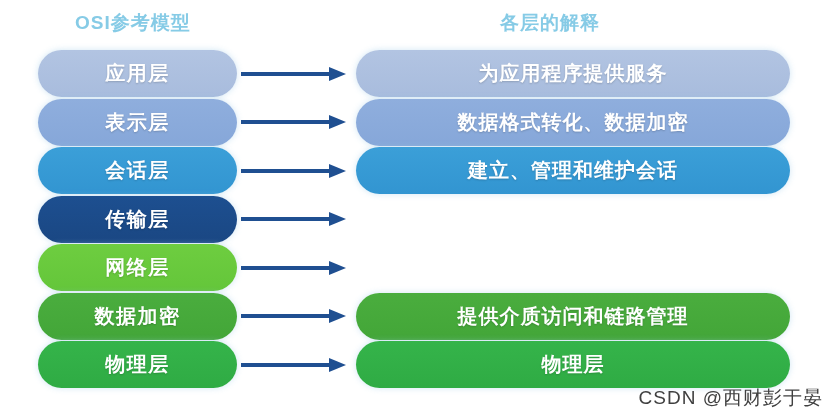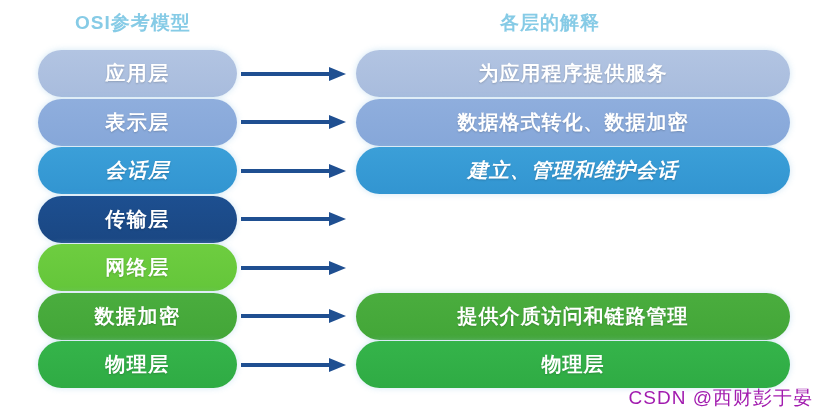--- a/index.html
+++ b/index.html
@@ -65,23 +65,23 @@
     left:241px;
     top:50%;
     transform:translateY(-50%);
     width:105px;
     height:14px;
   }
 
   
   #watermark {
     position:absolute;
-    right:12px; bottom:6px;
+    right:2px; bottom:6px;
     font-size:19px;
-    color:#a21caf;
+    color:#404040;
     letter-spacing:1px;
     white-space:nowrap;
     font-weight:400;
   }
 </style>
 </head>
 <body>
 
 <div id="canvas">
 
@@ -107,21 +107,21 @@
           <span class="bar-label">表示层</span>
         </div>
         <div class="arrow"><svg width="105" height="14" viewBox="0 0 105 14">
             <line x1="0" y1="7" x2="92" y2="7" stroke="#1f4f91" stroke-width="4"></line>
             <polygon points="88,0 105,7 88,14" fill="#1f4f91"></polygon>
           </svg></div>
         <div class="bar bar-right" style="background: linear-gradient(rgb(143, 174, 221), rgb(134, 167, 217));">
           <span class="bar-label">数据格式转化、数据加密</span>
         </div>
       </div>
-      <div class="row" style="top: 147px; font-style: italic;">
+      <div class="row" style="top: 147px;">
         <div class="bar bar-left" style="background: linear-gradient(rgb(59, 159, 216), rgb(50, 149, 209));">
           <span class="bar-label">会话层</span>
         </div>
         <div class="arrow"><svg width="105" height="14" viewBox="0 0 105 14">
             <line x1="0" y1="7" x2="92" y2="7" stroke="#1f4f91" stroke-width="4"></line>
             <polygon points="88,0 105,7 88,14" fill="#1f4f91"></polygon>
           </svg></div>
         <div class="bar bar-right" style="background: linear-gradient(rgb(59, 159, 216), rgb(50, 149, 209));">
           <span class="bar-label">建立、管理和维护会话</span>
         </div>

